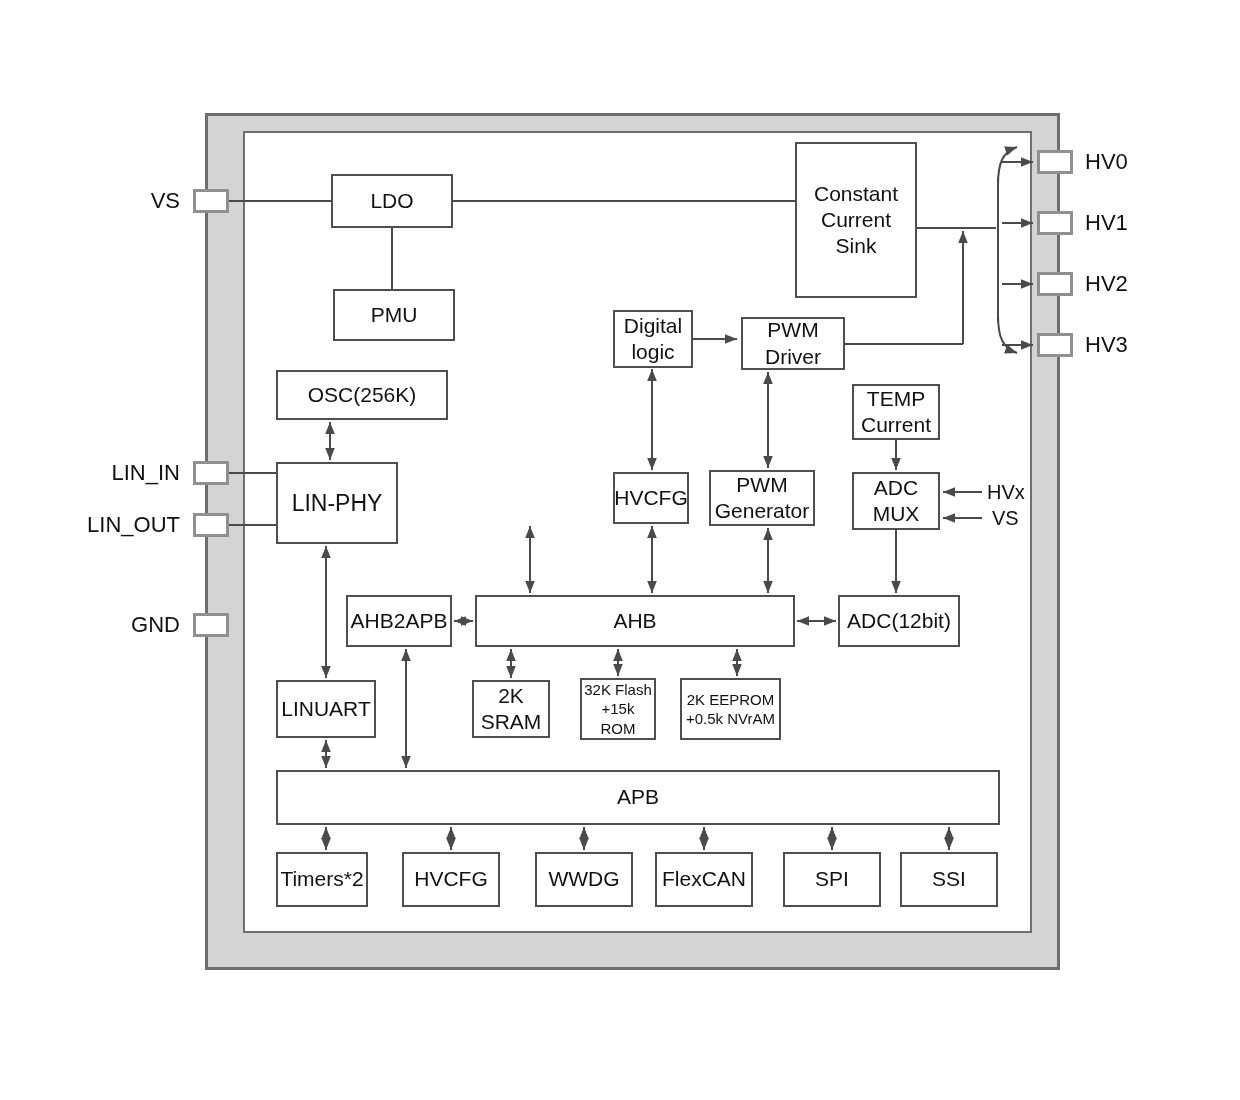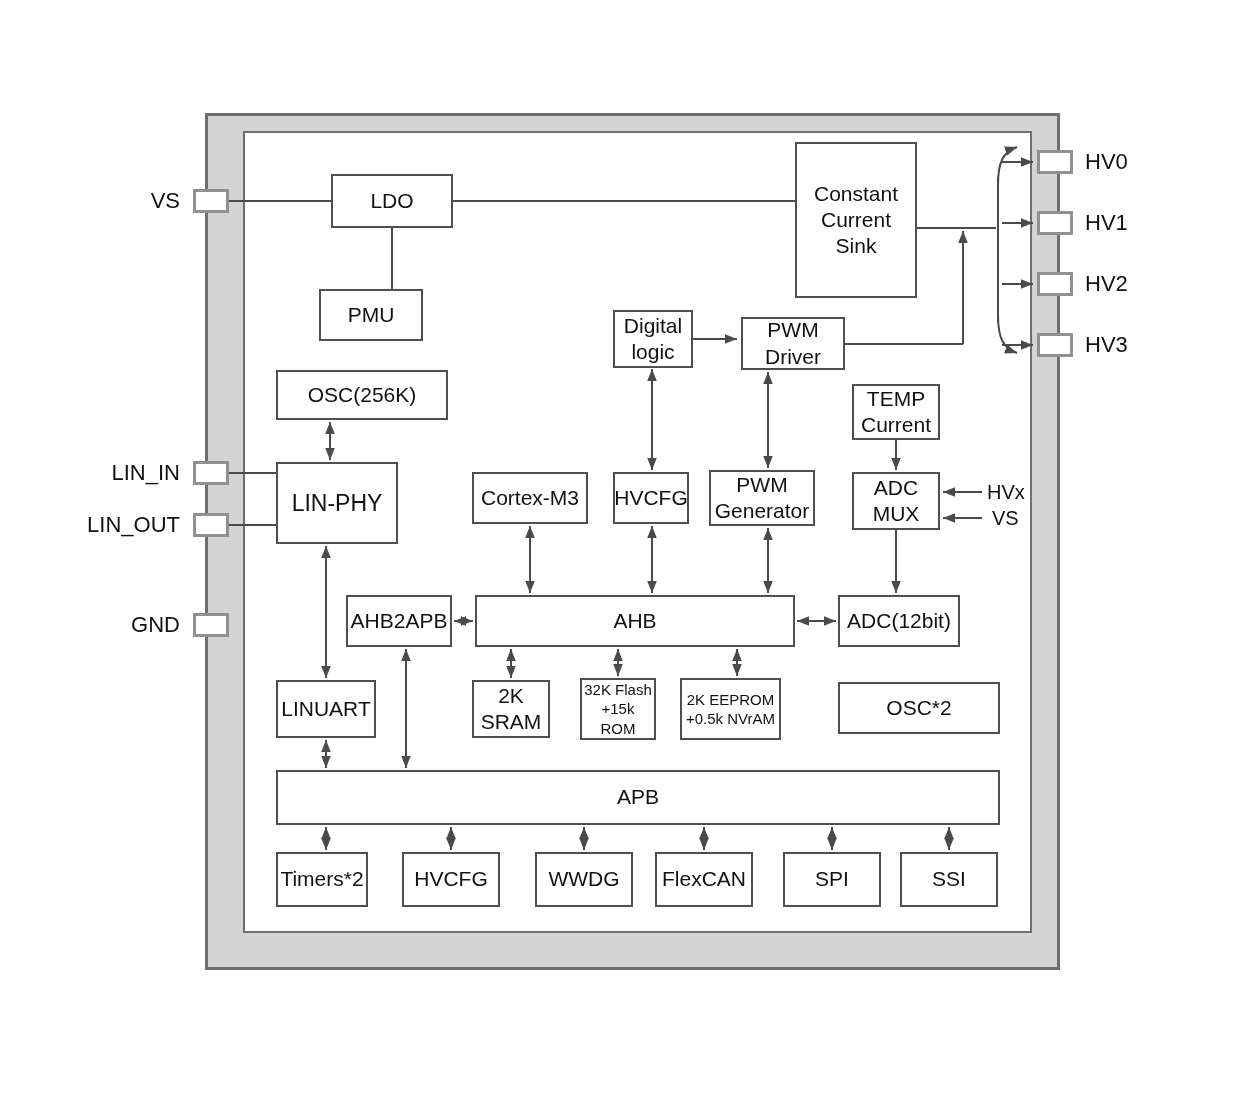--- a/index.html
+++ b/index.html
@@ -82,49 +82,47 @@
     <path d="M998 185 C998 162 1003 152 1017 147" marker-end="url(#arr)"></path>
     <line x1="998" y1="178" x2="998" y2="322"></line>
     <path d="M998 315 C998 338 1003 348 1017 353" marker-end="url(#arr)"></path>
     <line x1="1002" y1="162" x2="1033" y2="162" marker-end="url(#arr)"></line>
     <line x1="1002" y1="223" x2="1033" y2="223" marker-end="url(#arr)"></line>
     <line x1="1002" y1="284" x2="1033" y2="284" marker-end="url(#arr)"></line>
     <line x1="1002" y1="345" x2="1033" y2="345" marker-end="url(#arr)"></line>
   </svg>
 
   <div class="block" style="left:331px;top:174px;width:122px;height:54px">LDO</div>
-  <div class="block" style="left:319px;top:289px;width:104px;height:52px">PMU</div>
+  <div class="block" style="left:333px;top:289px;width:122px;height:52px">PMU</div>
   <div class="block" style="left:276px;top:370px;width:172px;height:50px">OSC(256K)</div>
   <div class="block big" style="left:276px;top:462px;width:122px;height:82px">LIN-PHY</div>
   <div class="block" style="left:795px;top:142px;width:122px;height:156px">Constant
 Current
 Sink</div>
   <div class="block" style="left:613px;top:310px;width:80px;height:58px">Digital
 logic</div>
   <div class="block" style="left:741px;top:317px;width:104px;height:53px">PWM
 Driver</div>
   <div class="block" style="left:852px;top:384px;width:88px;height:56px">TEMP
 Current</div>
-  <div class="block" style="left:472px;top:472px;width:116px;height:52px">Cortex-M3</div>
   <div class="block" style="left:613px;top:472px;width:76px;height:52px">HVCFG</div>
   <div class="block" style="left:709px;top:470px;width:106px;height:56px">PWM
 Generator</div>
   <div class="block" style="left:852px;top:472px;width:88px;height:58px">ADC
 MUX</div>
   <div class="block" style="left:346px;top:595px;width:106px;height:52px">AHB2APB</div>
   <div class="block" style="left:475px;top:595px;width:320px;height:52px">AHB</div>
   <div class="block" style="left:838px;top:595px;width:122px;height:52px">ADC(12bit)</div>
   <div class="block" style="left:276px;top:680px;width:100px;height:58px">LINUART</div>
   <div class="block" style="left:472px;top:680px;width:78px;height:58px">2K
 SRAM</div>
   <div class="block small" style="left:580px;top:678px;width:76px;height:62px">32K Flash
 +15k ROM</div>
   <div class="block small" style="left:680px;top:678px;width:101px;height:62px">2K EEPROM
 +0.5k NVrAM</div>
-  <div class="block" style="left:838px;top:682px;width:162px;height:52px">OSC*2</div>
   <div class="block" style="left:276px;top:770px;width:724px;height:55px">APB</div>
   <div class="block" style="left:276px;top:852px;width:92px;height:55px">Timers*2</div>
   <div class="block" style="left:402px;top:852px;width:98px;height:55px">HVCFG</div>
   <div class="block" style="left:535px;top:852px;width:98px;height:55px">WWDG</div>
   <div class="block" style="left:655px;top:852px;width:98px;height:55px">FlexCAN</div>
   <div class="block" style="left:783px;top:852px;width:98px;height:55px">SPI</div>
   <div class="block" style="left:900px;top:852px;width:98px;height:55px">SSI</div>
 
   <div class="pin" style="left:193px;top:189px"></div>
   <div class="pin" style="left:193px;top:461px"></div>

